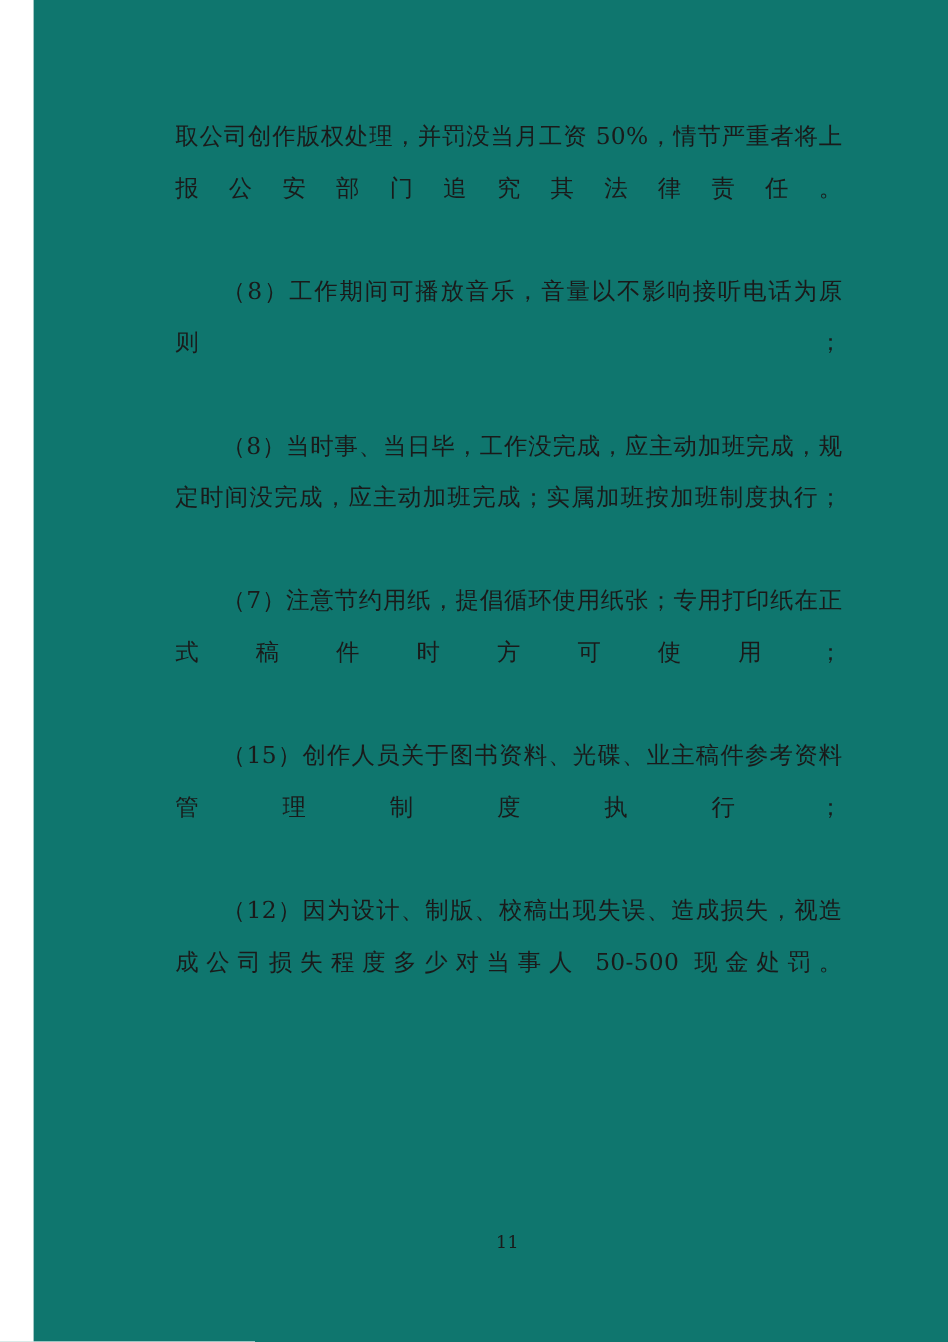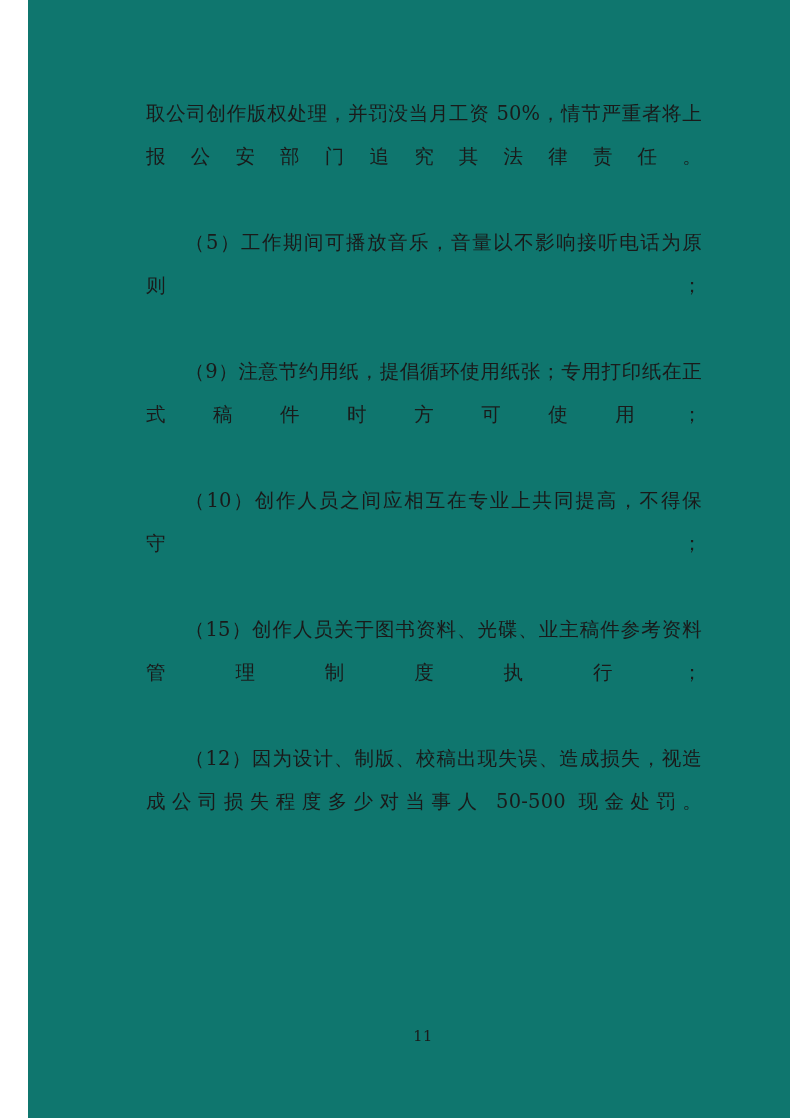--- a/index.html
+++ b/index.html
@@ -77,27 +77,27 @@
 </style>
 </head>
 <body>
 
 <div id="page">
 
   <div id="text-body">
 
     <p class="para cont">取公司创作版权处理，并罚没当月工资 50%，情节严重者将上报公安部门追究其法律责任。</p>
 
-    <p class="para item">（5）工作期间可播放音乐，音量以不影响接听电话为原则；</p>
+    <p class="para item">（8）工作期间可播放音乐，音量以不影响接听电话为原则；</p>
 
 
+    <p class="para item">（8）当时事、当日毕，工作没完成，应主动加班完成，规定时间没完成，应主动加班完成；实属加班按加班制度执行；</p>
 
-    <p class="para item">（9）注意节约用纸，提倡循环使用纸张；专用打印纸在正式稿件时方可使用；</p>
+    <p class="para item">（7）注意节约用纸，提倡循环使用纸张；专用打印纸在正式稿件时方可使用；</p>
 
-    <p class="para item">（10）创作人员之间应相互在专业上共同提高，不得保守；</p>
 
     <p class="para item">（15）创作人员关于图书资料、光碟、业主稿件参考资料管理制度执行；</p>
 
     <p class="para item">（12）因为设计、制版、校稿出现失误、造成损失，视造成公司损失程度多少对当事人 50-500 现金处罚。</p>
 
   </div>
 
   <div id="page-number">11</div>
 
 </div>

